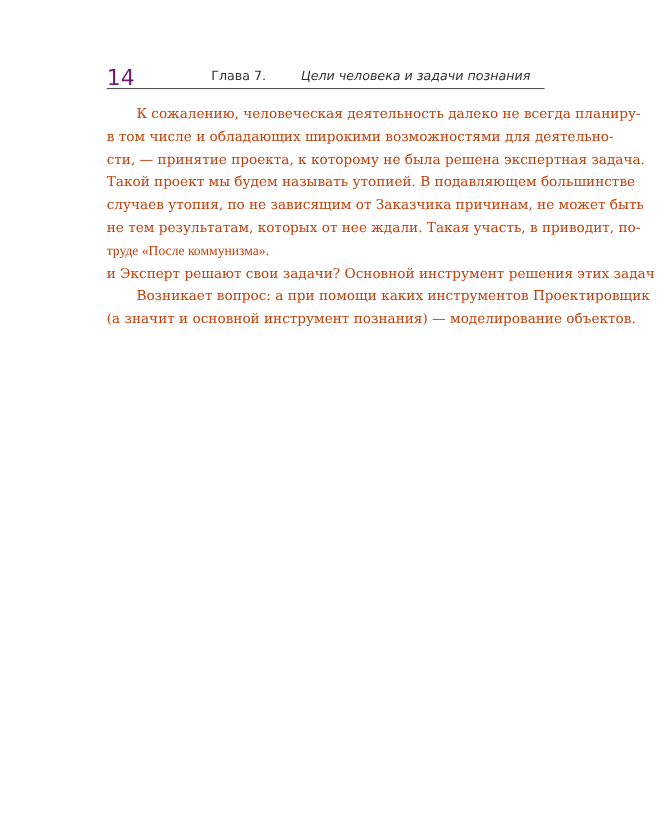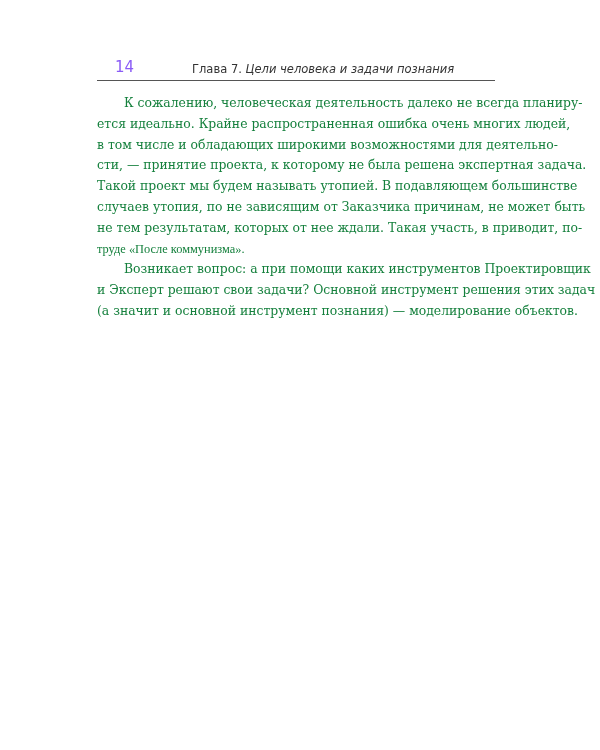--- a/index.html
+++ b/index.html
@@ -12,40 +12,39 @@
   }
   .page-header {
     position: absolute;
     left: 97px; top: 58px;
     width: 398px; height: 22px;
     border-bottom: 1px solid #555;
   }
   .page-number {
     position: absolute; left: 0; top: 0;
     font-family: "DejaVu Sans", sans-serif;
-    font-size: 15px;
-    color: #8b5cf6;
-    margin-left: 18px;
+    font-size: 20px;
+    color: #701a75;
   }
   .running-head {
     position: absolute; left: 95px; top: 4px;
     font-family: "DejaVu Sans", sans-serif;
     font-size: 11.5px;
     color: #333;
     white-space: nowrap;
   }
-  .running-head .title { font-style: italic; }
+  .running-head .title { font-style: italic; margin-left: 28px; }
   .body-text {
     position: absolute;
     left: 97px; top: 93px;
     width: 398px;
     font-family: "DejaVu Serif", serif;
     font-size: 12.4px;
     line-height: 20.8px;
-    color: #15803d;
+    color: #c2410c;
   }
   .line {
     display: block;
     white-space: nowrap;
     text-align: justify;
     text-align-last: justify;
     height: 20.8px;
     overflow: visible;
   }
   .line.last { text-align-last: left; font-family: Liberation Serif, serif; }
@@ -59,26 +58,25 @@
   <span class="page-number">14</span>
   <span class="running-head">
     <span>Глава 7.</span>
     <span class="title">Цели человека и задачи познания</span>
   </span>
 </div>
 
 <div class="body-text">
   <div>
     <span class="line indent">К сожалению, человеческая деятельность далеко не всегда планиру-</span>
-    <span class="line">ется идеально. Крайне распространенная ошибка очень многих людей,</span>
     <span class="line">в том числе и обладающих широкими возможностями для деятельно-</span>
     <span class="line">сти, — принятие проекта, к которому не была решена экспертная задача.</span>
     <span class="line"><span>Такой проект мы будем называть </span><span class="bold">утопией</span><span>. В подавляющем большинстве</span></span>
     <span class="line">случаев утопия, по не зависящим от Заказчика причинам, не может быть</span>
     <span class="line">не тем результатам, которых от нее ждали. Такая участь, в приводит, по-</span>
     <span class="line last">труде «После коммунизма».</span>
   </div>
   <div>
+    <span class="line">и Эксперт решают свои задачи? Основной инструмент решения этих задач</span>
     <span class="line indent">Возникает вопрос: а при помощи каких инструментов Проектировщик</span>
-    <span class="line">и Эксперт решают свои задачи? Основной инструмент решения этих задач</span>
     <span class="line">(а значит и основной инструмент познания) — моделирование объектов.</span>
   </div>
 </div>
 
 </body></html>

